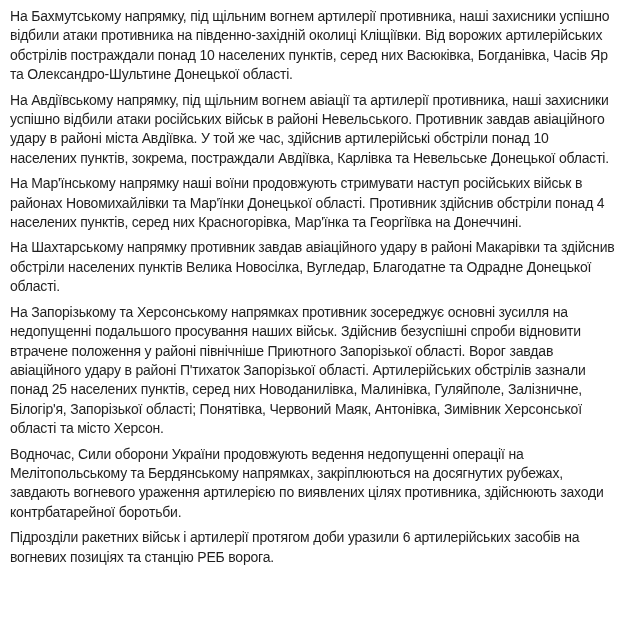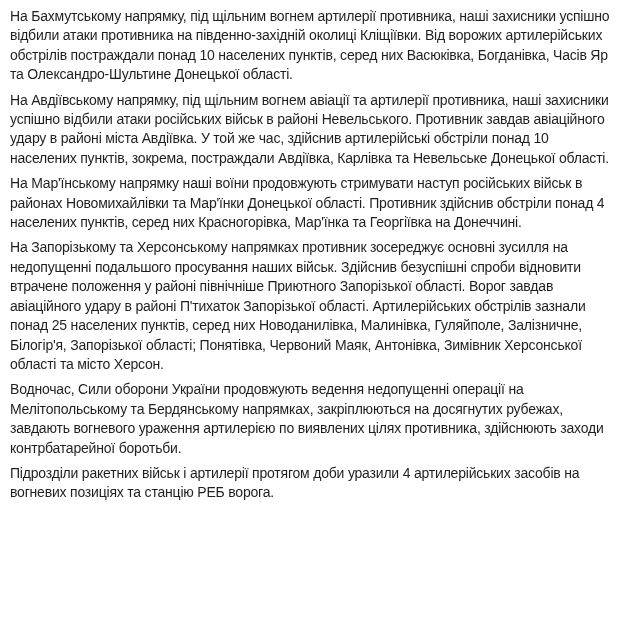--- a/index.html
+++ b/index.html
@@ -28,16 +28,17 @@
     padding: 0;
   }
 </style>
 </head>
 <body>
 
 <div class="report">
   <p>На Бахмутському напрямку, під щільним вогнем артилерії противника, наші захисники успішно відбили атаки противника на південно-західній околиці Кліщіївки. Від ворожих артилерійських обстрілів постраждали понад 10 населених пунктів, серед них Васюківка, Богданівка, Часів Яр та Олександро-Шультине Донецької області.</p>
   <p>На Авдіївському напрямку, під щільним вогнем авіації та артилерії противника, наші захисники успішно відбили атаки російських військ в районі Невельського. Противник завдав авіаційного удару в районі міста Авдіївка. У той же час, здійснив артилерійські обстріли понад 10 населених пунктів, зокрема, постраждали Авдіївка, Карлівка та Невельське Донецької області.</p>
   <p>На Мар'їнському напрямку наші воїни продовжують стримувати наступ російських військ в районах Новомихайлівки та Мар'їнки Донецької області. Противник здійснив обстріли понад 4 населених пунктів, серед них Красногорівка, Мар'їнка та Георгіївка на Донеччині.</p>
+  <p>На Шахтарському напрямку противник завдав авіаційного удару в районі Макарівки та здійснив обстріли населених пунктів Велика Новосілка, Вугледар, Благодатне та Одрадне Донецької області.</p>
   <p>На Запорізькому та Херсонському напрямках противник зосереджує основні зусилля на недопущенні подальшого просування наших військ. Здійснив безуспішні спроби відновити втрачене положення у районі північніше Приютного Запорізької області. Ворог завдав авіаційного удару в районі П'тихаток Запорізької області. Артилерійських обстрілів зазнали понад 25 населених пунктів, серед них Новоданилівка, Малинівка, Гуляйполе, Залізничне, Білогір'я, Запорізької області; Понятівка, Червоний Маяк, Антонівка, Зимівник Херсонської області та місто Херсон.</p>
   <p>Водночас, Сили оборони України продовжують ведення недопущенні операції на Мелітопольському та Бердянському напрямках, закріплюються на досягнутих рубежах, завдають вогневого ураження артилерією по виявлених цілях противника, здійснюють заходи контрбатарейної боротьби.</p>
-  <p>Підрозділи ракетних військ і артилерії протягом доби уразили 4 артилерійських засобів на вогневих позиціях та станцію РЕБ ворога.</p>
+  <p>Підрозділи ракетних військ і артилерії протягом доби уразили 6 артилерійських засобів на вогневих позиціях та станцію РЕБ ворога.</p>
 </div>
 
 </body></html>

